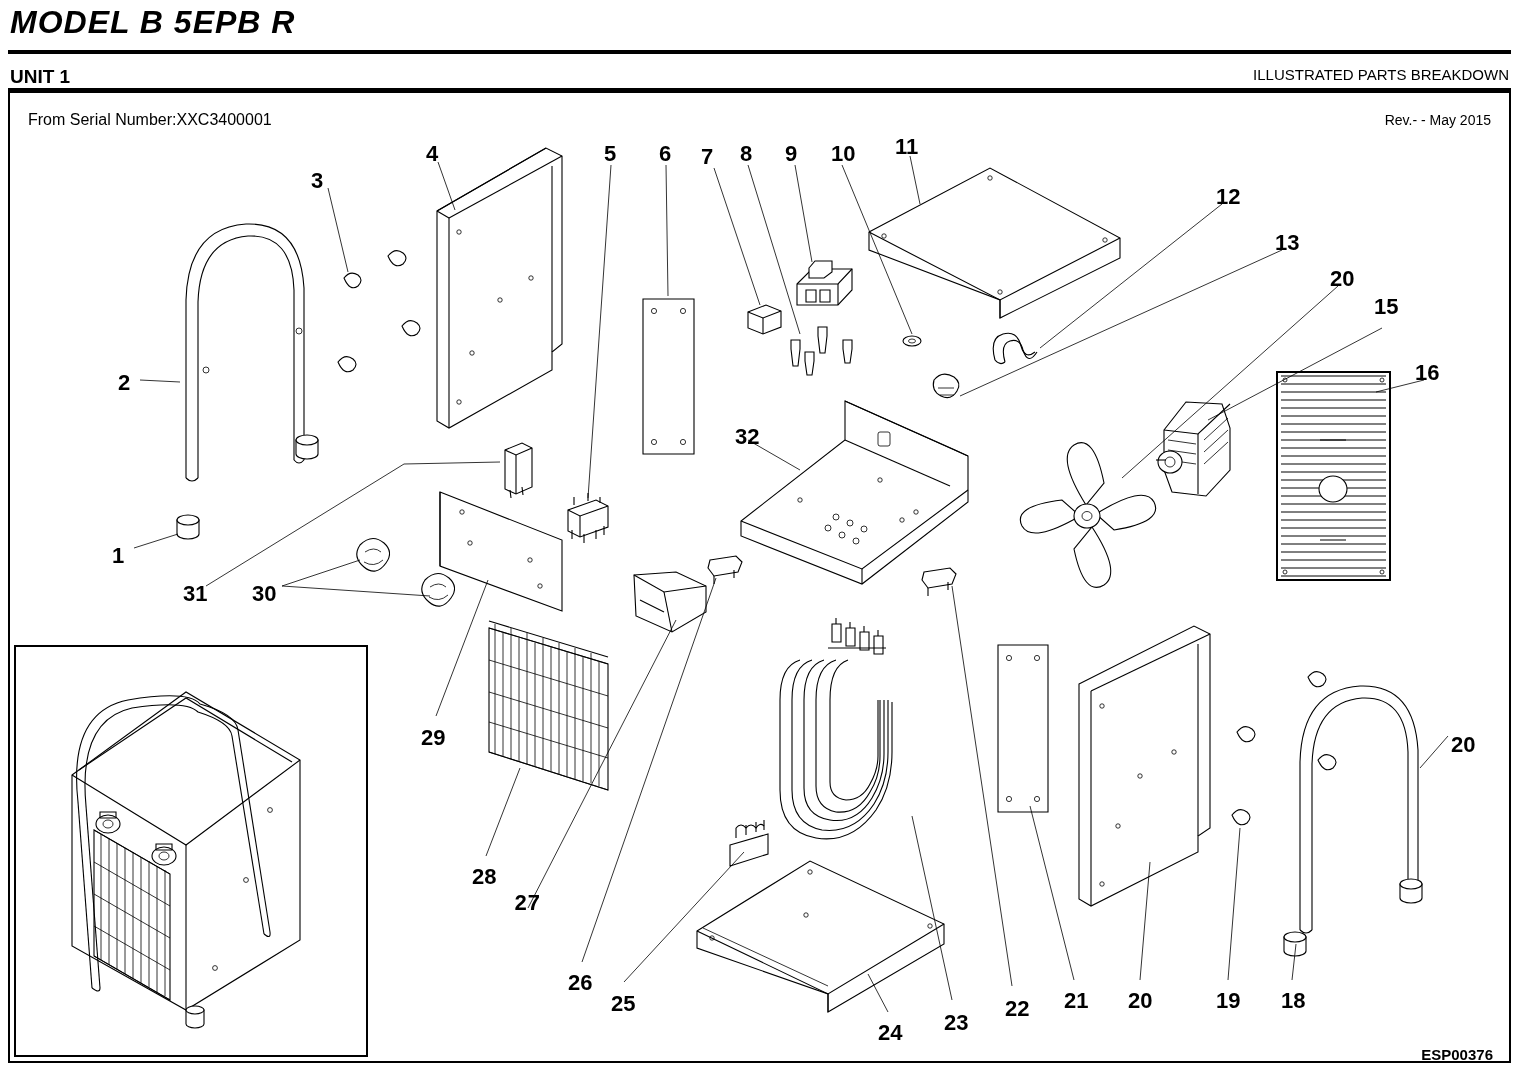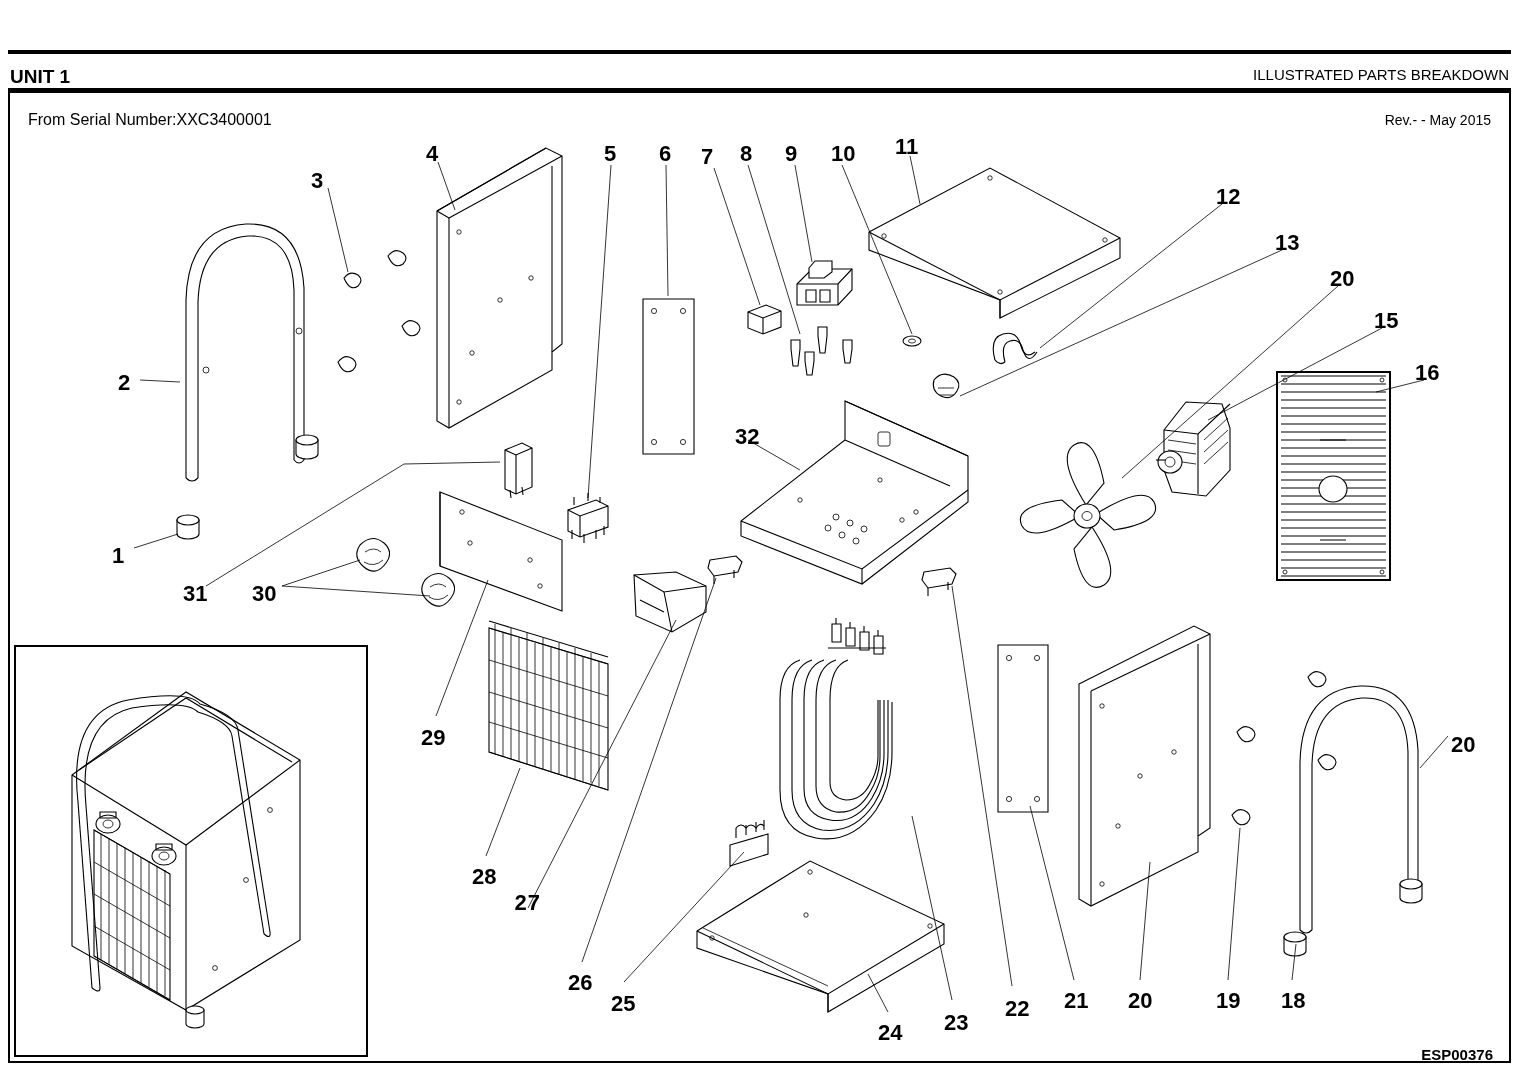--- a/index.html
+++ b/index.html
@@ -70,20 +70,21 @@
   svg.art *{vector-effect:non-scaling-stroke;}
   .ln{stroke:#000;stroke-width:1.1;fill:none;}
   .ln-t{stroke:#000;stroke-width:0.8;fill:none;}
   .fillw{fill:#fff;stroke:#000;stroke-width:1.1;}
 </style>
 </head>
 <body>
 
 <div class="page">
 
+  <div id="model-title">MODEL  B 5EPB R</div>
   <div class="rule" id="rule-top"></div>
   <div id="unit-label">UNIT 1</div>
   <div id="ipb-label">ILLUSTRATED PARTS BREAKDOWN</div>
   <div class="rule" id="rule-second"></div>
 
   <div id="drawing-frame"></div>
   <div id="inset-frame"></div>
 
   <div id="serial-line">
     <span>From Serial Number:</span><span class="val">XXC3400001</span>
@@ -464,21 +465,21 @@
       <div class="callout" style="left: 604px; top: 143px;">5</div>
       <div class="callout" style="left: 659px; top: 143px;">6</div>
       <div class="callout" style="left: 701px; top: 146px;">7</div>
       <div class="callout" style="left: 740px; top: 143px;">8</div>
       <div class="callout" style="left: 785px; top: 143px;">9</div>
       <div class="callout" style="left: 831px; top: 143px;">10</div>
       <div class="callout" style="left: 895px; top: 136px;">11</div>
       <div class="callout" style="left: 1216px; top: 186px;">12</div>
       <div class="callout" style="left: 1275px; top: 232px;">13</div>
       <div class="callout" style="left: 1330px; top: 268px;">20</div>
-      <div class="callout" style="left: 1374px; top: 310px;">15</div>
+      <div class="callout" style="left: 1374px; top: 296px;">15</div>
       <div class="callout" style="left: 1415px; top: 362px;">16</div>
       <div class="callout" style="left: 1451px; top: 734px;">20</div>
       <div class="callout" style="left: 1281px; top: 990px;">18</div>
       <div class="callout" style="left: 1216px; top: 990px;">19</div>
       <div class="callout" style="left: 1128px; top: 990px;">20</div>
       <div class="callout" style="left: 1064px; top: 990px;">21</div>
       <div class="callout" style="left: 1005px; top: 998px;">22</div>
       <div class="callout" style="left: 944px; top: 1012px;">23</div>
       <div class="callout" style="left: 878px; top: 1022px;">24</div>
       <div class="callout" style="left: 611px; top: 993px;">25</div>

